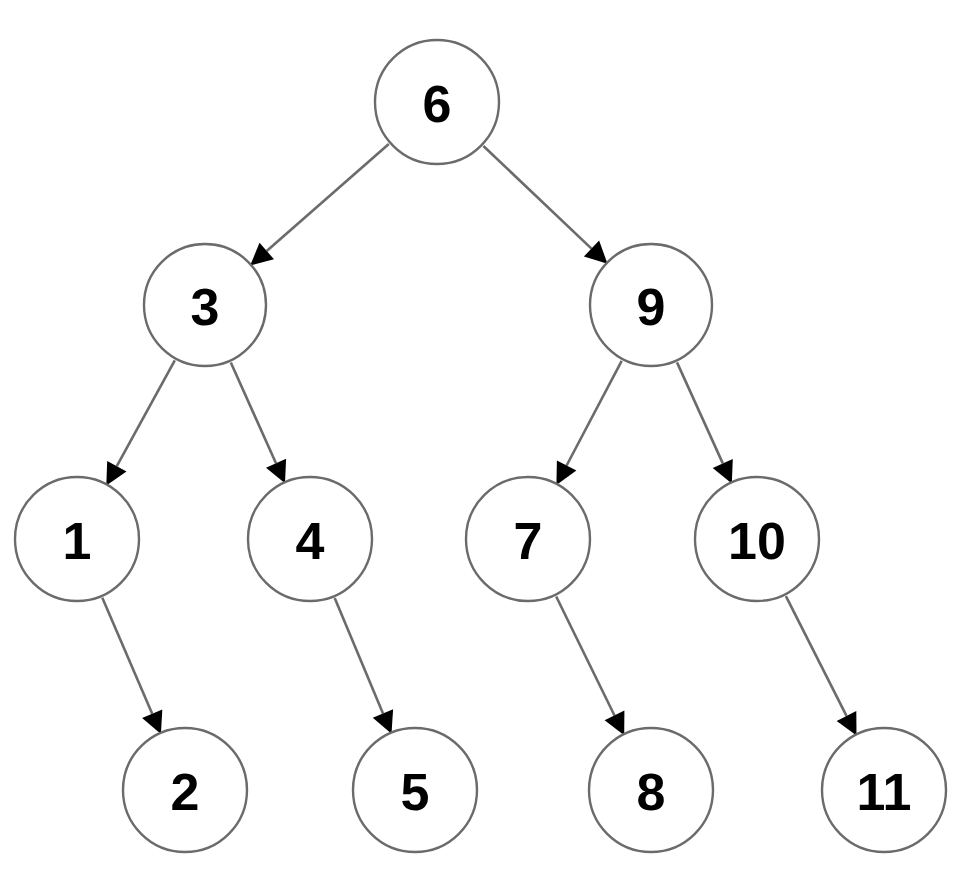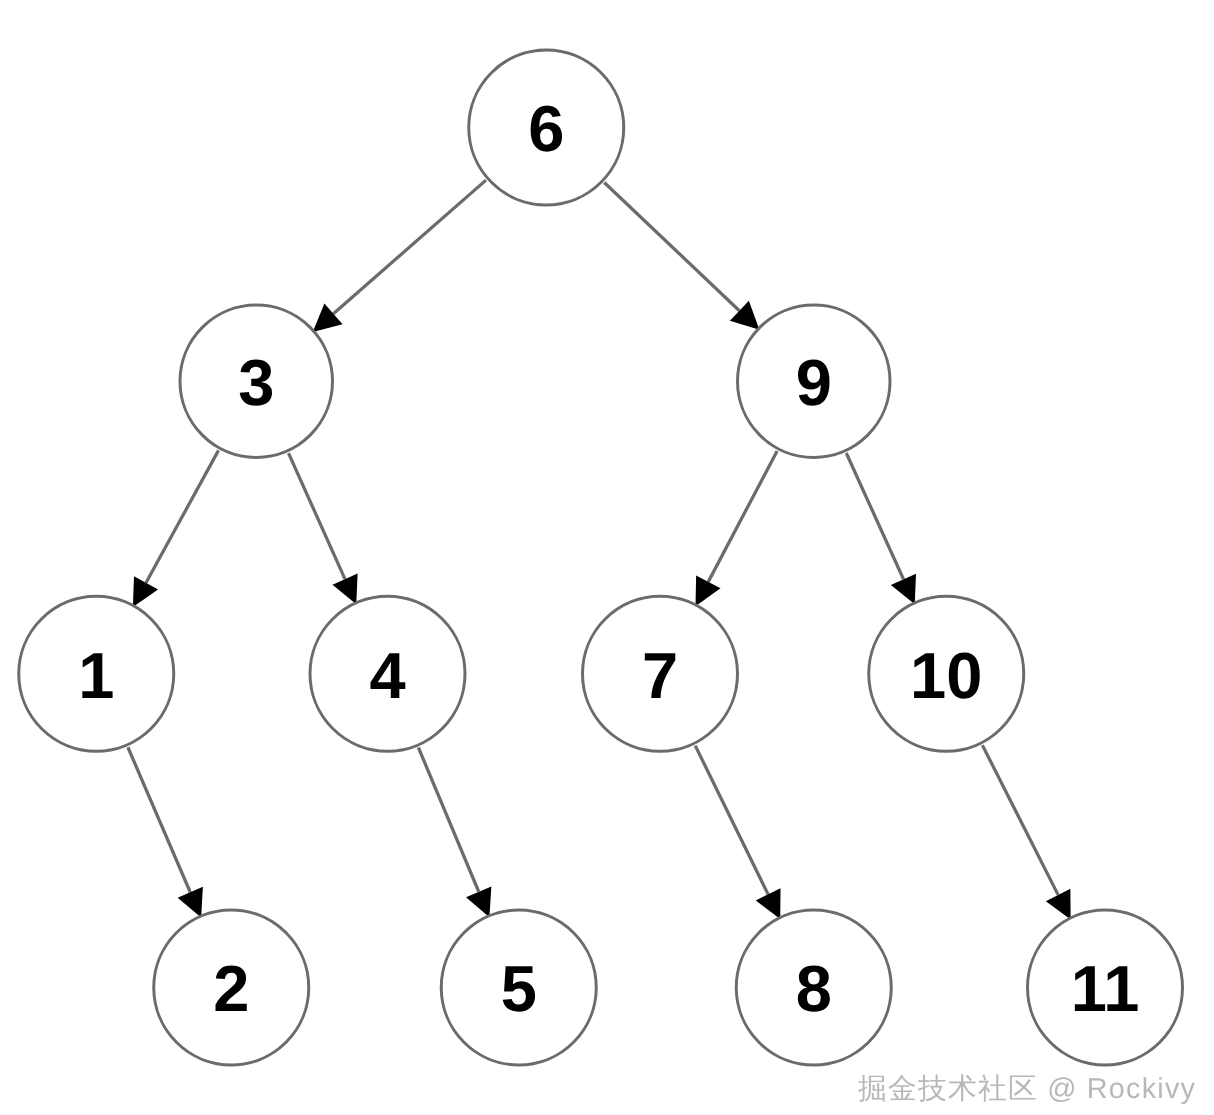--- a/index.html
+++ b/index.html
@@ -149,15 +149,14 @@
           <circle cx="651" cy="790" r="62" class="node-circle"></circle>
           <text x="651" y="792" class="node-label">8</text>
         </g>
         <g>
           <circle cx="884" cy="790" r="62" class="node-circle"></circle>
           <text x="884" y="792" class="node-label">11</text>
         </g>
       </g>
   </svg>
 
-  <div class="watermark">掘金技术社区 @ Rockivy</div>
 
 </div>
 
 </body></html>

